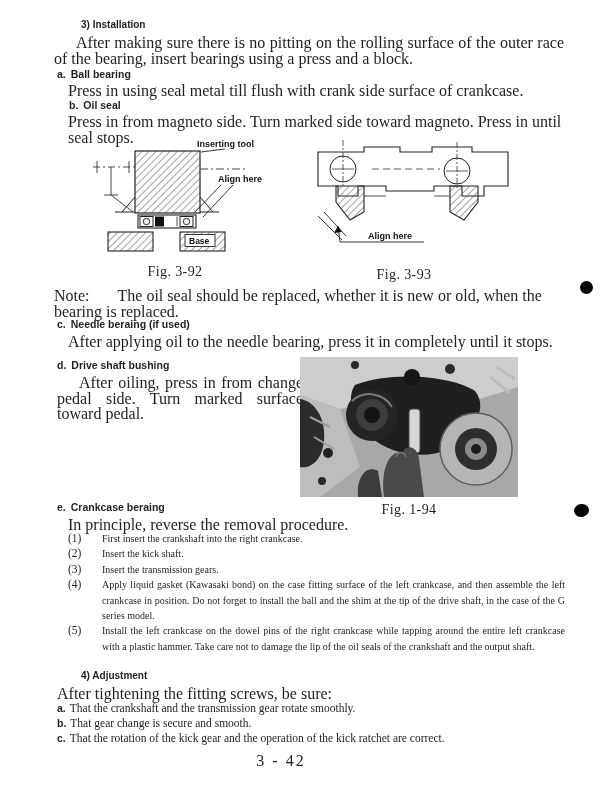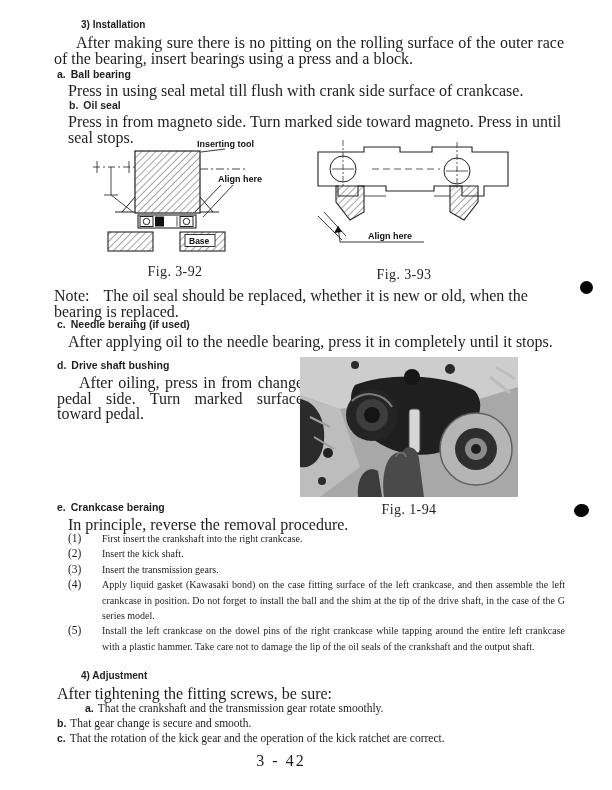--- a/index.html
+++ b/index.html
@@ -14,21 +14,21 @@
   .h1{font-size:10px;margin-left:37px;}
   .h2{font-size:10.5px;}
   .just{text-align:justify;}
   .indent{text-indent:22px;}
   .cap{font-size:14px;text-align:center;letter-spacing:.4px;}
   .step{display:flex;align-items:flex-start;}
   .step-num{flex:0 0 26px;font-size:11.5px;line-height:15.4px;}
   .step-text{flex:1;font-size:10px;line-height:15.4px;text-align:justify;margin-left:8px;}
   .adj-item{font-size:11.5px;line-height:15px;}
   .adj-item .lbl{font-family:"Liberation Sans", sans-serif;font-weight:bold;font-size:10.5px;margin-right:4px;}
-  .note-lbl{margin-right:14px;}
+  .note-lbl{margin-right:28px;}
   .dot{background:#050505;border-radius:50%;}
   .head-row .lbl{margin-right:5px;}
   svg text{font-family:"Liberation Sans", sans-serif;font-weight:bold;}
 </style>
 </head>
 <body>
 
 <div class="page">
 
   <div class="abs sans-b h1" style="left:44px;top:19px;">3) Installation</div>
@@ -176,21 +176,21 @@
     </div>
     <div class="step">
       <span class="step-num">(5)</span>
       <span class="step-text">Install the left crankcase on the dowel pins of the right crankcase while tapping around the entire left crankcase with a plastic hammer. Take care not to damage the lip of the oil seals of the crankshaft and the output shaft.</span>
     </div>
   </div>
 
   <div class="abs sans-b h1" style="left:44px;top:670px;">4) Adjustment</div>
   <div class="abs serif" style="left:57px;top:686px;width:500px;">After tightening the fitting screws, be sure:</div>
 
-  <div class="abs adj-item" style="left:57px;top:701px;width:508px;margin-left:28px;">
+  <div class="abs adj-item" style="left:57px;top:701px;width:508px;">
     <span class="lbl">a.</span><span>That the crankshaft and the transmission gear rotate smoothly.</span>
   </div>
   <div class="abs adj-item" style="left:57px;top:716px;width:508px;">
     <span class="lbl">b.</span><span>That gear change is secure and smooth.</span>
   </div>
   <div class="abs adj-item" style="left:57px;top:731px;width:508px;">
     <span class="lbl">c.</span><span>That the rotation of the kick gear and the operation of the kick ratchet are correct.</span>
   </div>
 
   <div class="abs serif" style="left:0;top:753px;width:562px;text-align:center;letter-spacing:2px;">3 - 42</div>

